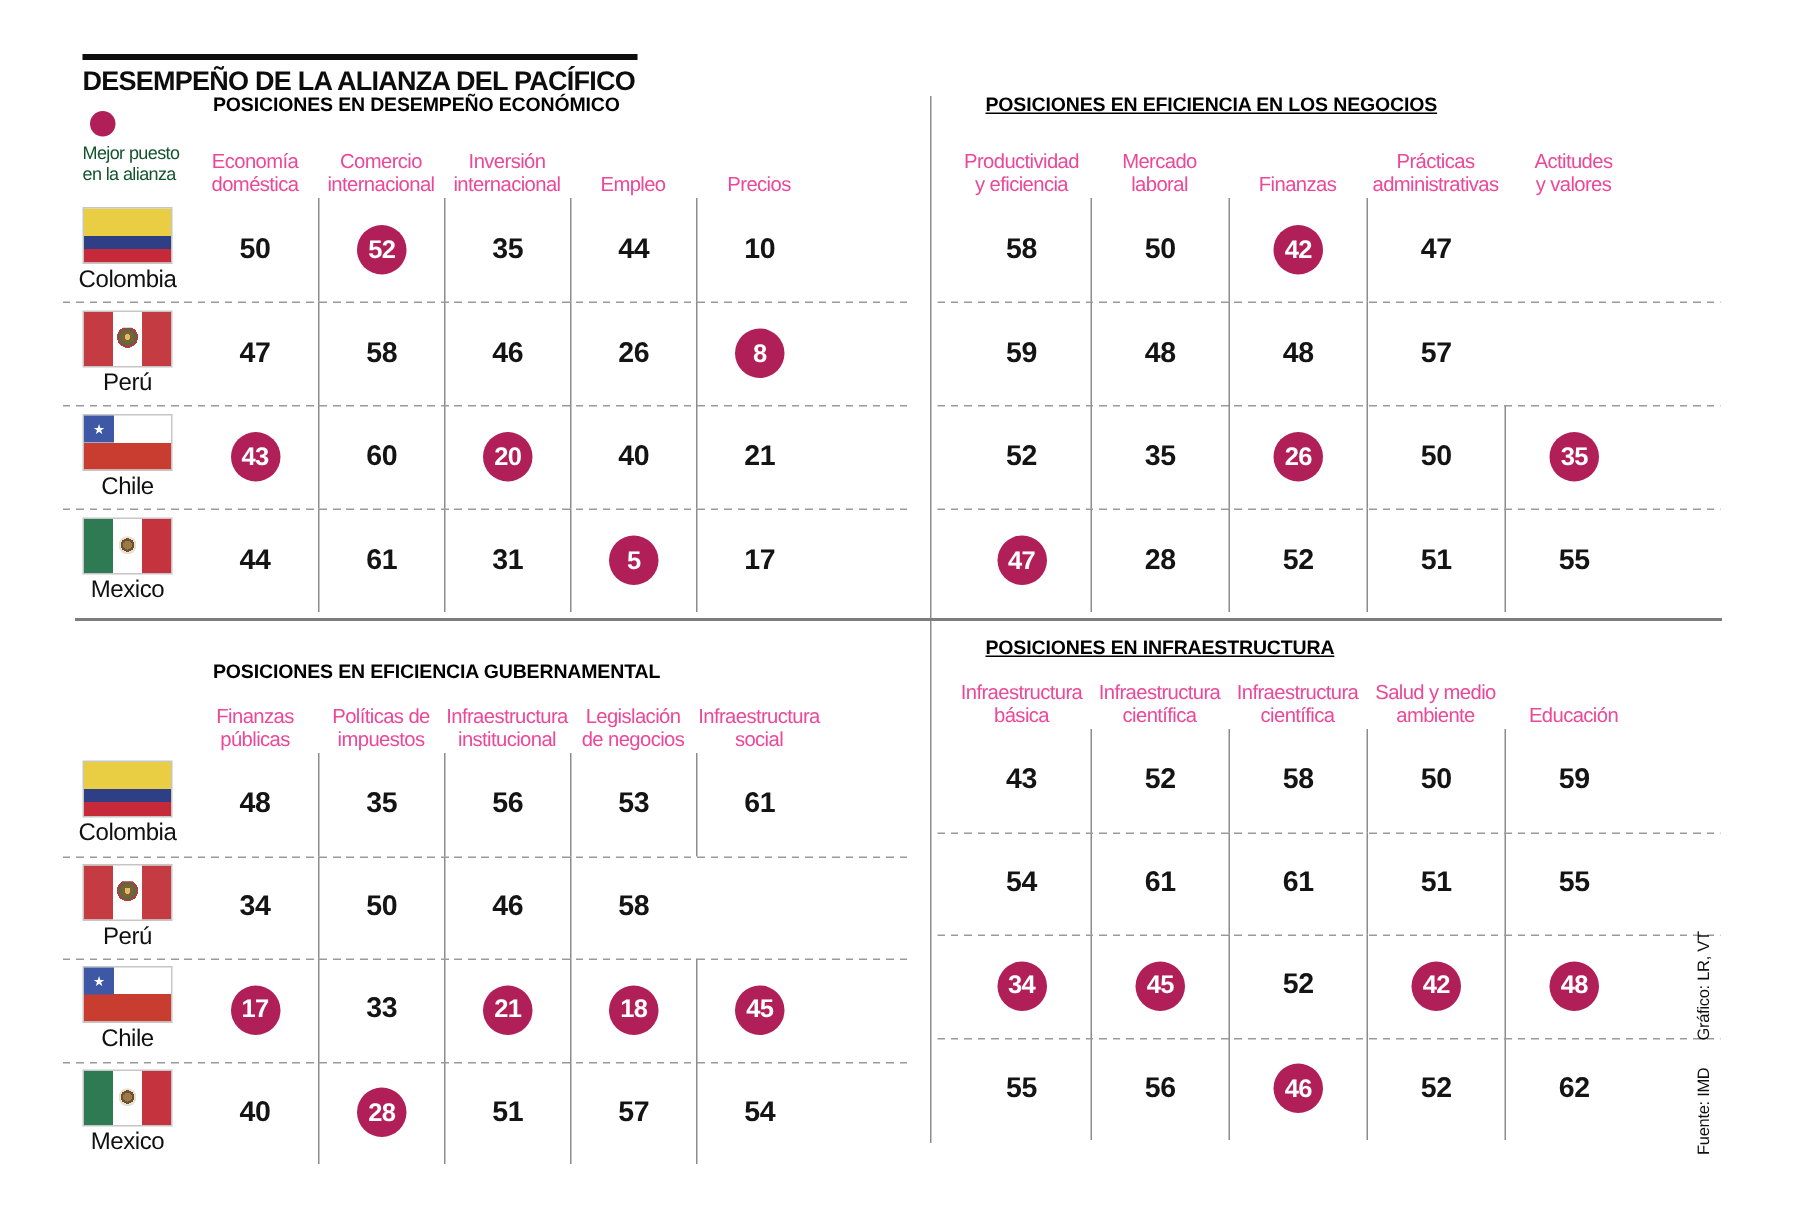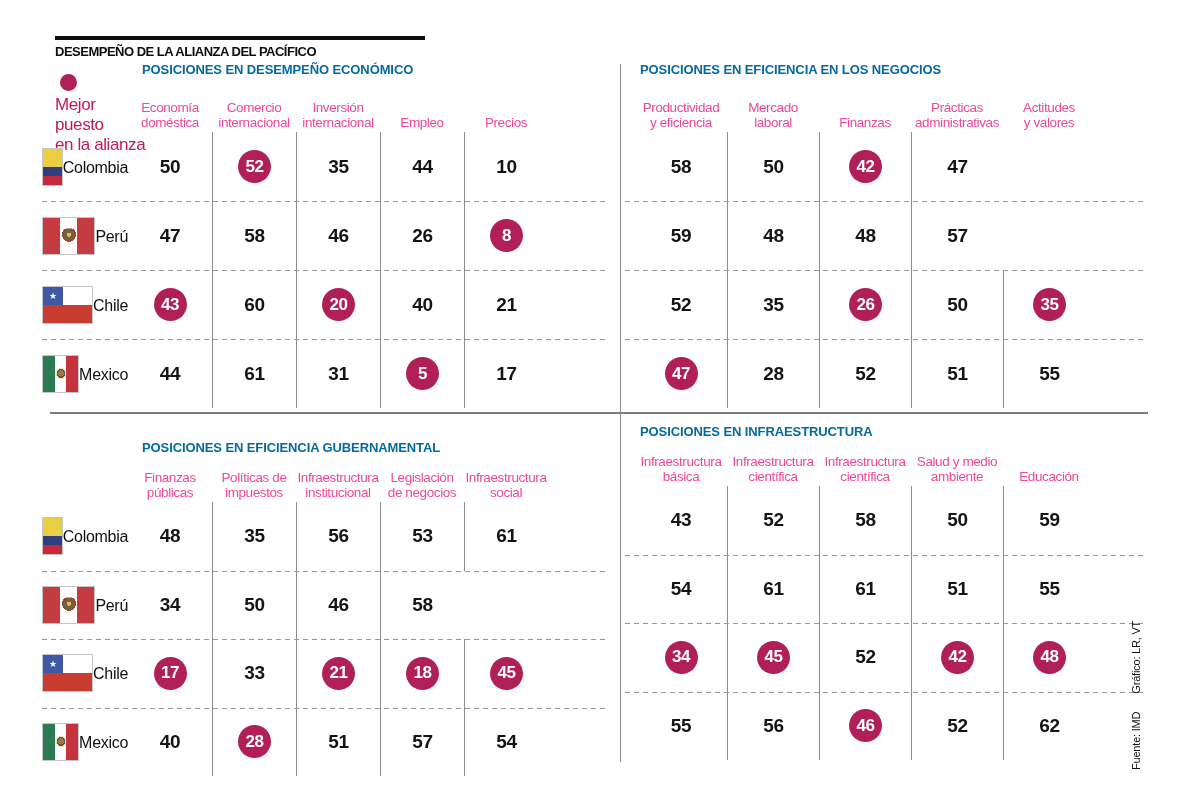--- a/index.html
+++ b/index.html
@@ -5,42 +5,42 @@
   html,body { margin:0; padding:0; background:#fff; }
   .canvas {
     position:relative; width:1200px; height:805px; background:#ffffff;
     font-family:"Liberation Sans", sans-serif; color:#111; overflow:hidden;
   }
 
   
   .top-rule { position:absolute; left:55px; top:36px; width:370px; height:4px; background:#0d0d0d; }
   .page-title {
     position:absolute; left:55px; top:44px; margin:0;
-    font-size:13px; font-weight:bold; letter-spacing:-0.5px; color:#0d0d0d; white-space:nowrap;
+    font-size:18px; font-weight:bold; letter-spacing:-0.5px; color:#0d0d0d; white-space:nowrap;
   }
 
   
   .legend { position:absolute; left:55px; top:74px; width:92px; }
   .legend-dot { display:block; width:17px; height:17px; border-radius:50%; background:#b11f58; margin-left:5px; }
-  .legend-text { margin-top:4px; font-size:17px; line-height:1.18; letter-spacing:-0.4px; color:#be185d; }
+  .legend-text { margin-top:4px; font-size:12px; line-height:1.18; letter-spacing:-0.4px; color:#14532d; }
 
   
   .divider-v { position:absolute; left:620px; top:64px; width:1px; height:698px; background:#8c8c8c; }
   .divider-h { position:absolute; left:50px; top:412px; width:1098px; height:2px; background:#7d7d7d; }
 
   
   .quadrant { position:absolute; }
   .q1 { left:42px;  top:62px;  }
   .q2 { left:635px; top:62px;  }
   .q3 { left:42px;  top:440px; }
   .q4 { left:635px; top:424px; }
 
-  .q-title { height:22px; font-size:13px; font-weight:bold; letter-spacing:-0.1px; color:#0369a1; white-space:nowrap; }
+  .q-title { height:22px; font-size:13px; font-weight:bold; letter-spacing:-0.1px; color:#000000; white-space:nowrap; }
   .q-left .q-title  { margin-left:100px; }
-  .q-right .q-title { margin-left:5px; }
+  .q-right .q-title { margin-left:22px;text-decoration:underline; }
 
   .q-header { display:grid; align-items:end; margin-bottom:2px; }
   .q-top .q-header { height:46px; }
   .q-bot .q-header { height:38px; }
   .q-hcell { text-align:center; font-size:13.5px; line-height:1.12; letter-spacing:-0.4px; color:#ec4899; overflow:visible; }
   .q-hline { white-space:nowrap; }
 
   .q-left .q-header, .q-left .q-row  { grid-template-columns:86px repeat(5, 84px); }
   .q-right .q-header, .q-right .q-row { grid-template-columns:repeat(5, 92px); }
 
@@ -60,21 +60,21 @@
             font-size:19px; font-weight:bold; color:#141414; letter-spacing:-0.3px; }
   .q-cell:not(.first) { border-left:1px solid #8c8c8c; }
 
   .best-circle {
     display:inline-flex; align-items:center; justify-content:center;
     width:33px; height:33px; border-radius:50%; background:#b11f58;
     color:#fff; font-size:17px; font-weight:bold; letter-spacing:-0.5px;
   }
 
   
-  .q-flagcell { display:flex; flex-direction:row; align-items:center; justify-content:center; height:100%; }
+  .q-flagcell { display:flex; flex-direction:column; align-items:center; justify-content:center; height:100%; }
   .country-name { margin-top:2px; font-size:16px; letter-spacing:-0.3px; color:#101010; }
 
   .flag { width:60px; height:38px; border:1px solid #c6c6c6; box-sizing:border-box; position:relative; }
   .flag-colombia { background:linear-gradient(to bottom, #e9ce44 0 50%, #2f3f86 50% 75%, #c5293a 75%); }
   .flag-peru     { background:linear-gradient(to right, #c43b42 0 33%, #ffffff 33% 67%, #c43b42 67%); }
   .flag-peru::after {
     content:""; position:absolute; left:50%; top:50%; width:14px; height:15px; transform:translate(-50%,-50%);
     background:radial-gradient(circle at 50% 42%, #d9c25a 0 2px, #875a3a 2px 4px, #4f7040 4px 5.5px, #a8403c 5.5px 7px, transparent 7px);
   }
   .flag-chile { background:linear-gradient(to bottom, #ffffff 0 50%, #c93d30 50%); }

